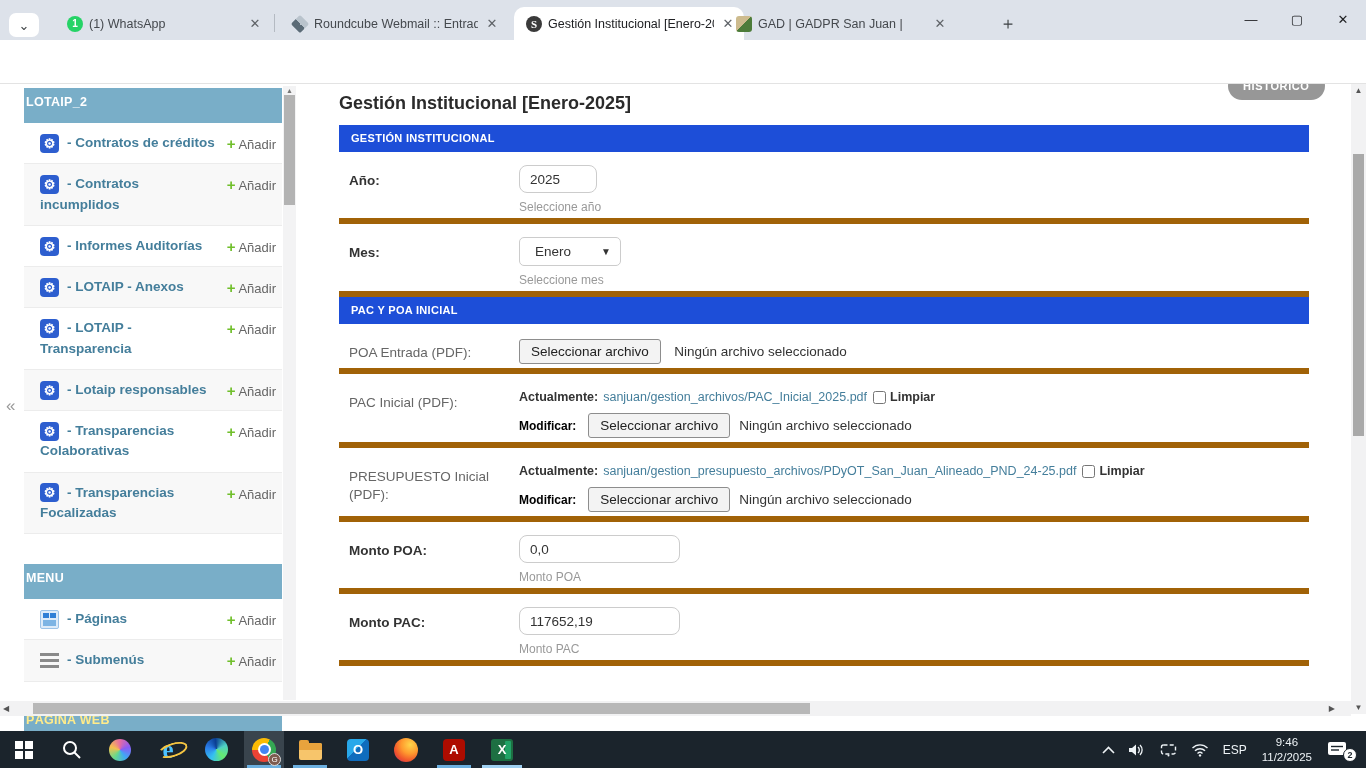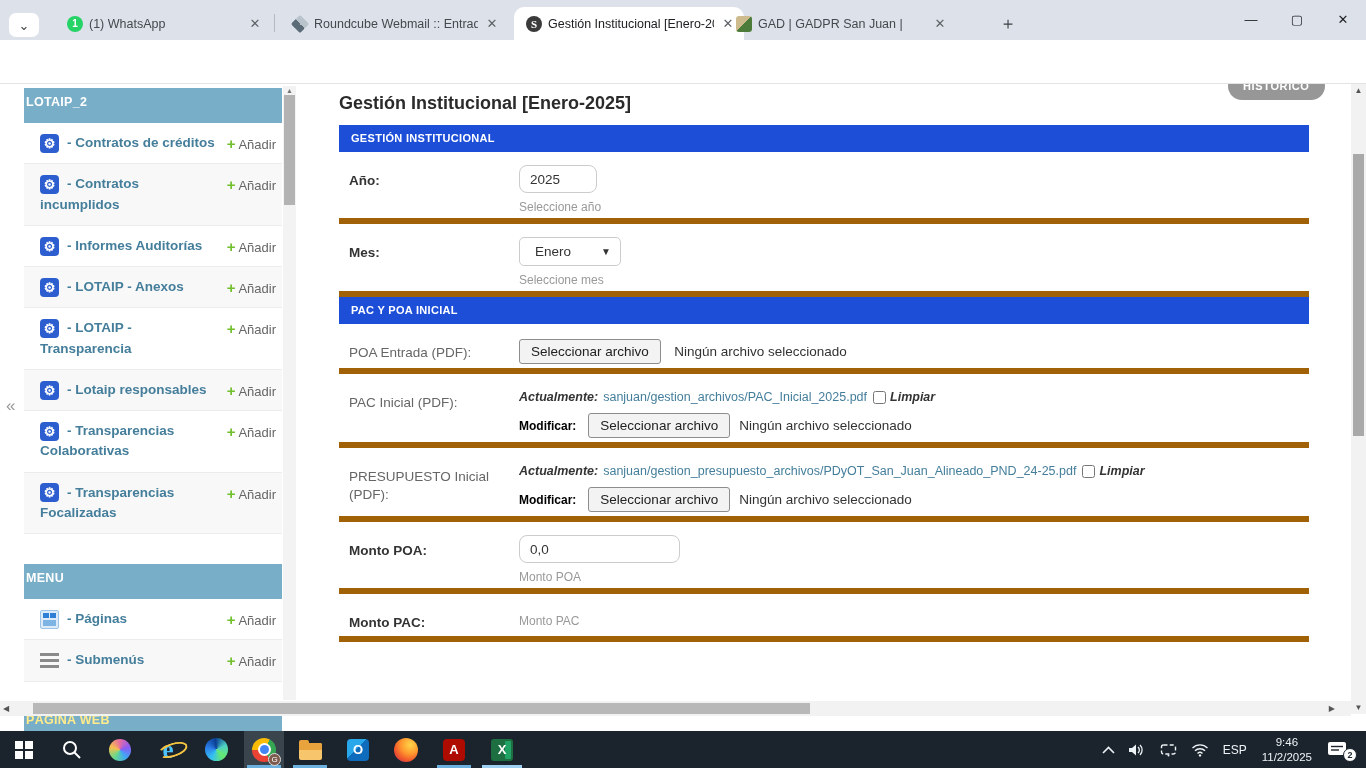--- a/index.html
+++ b/index.html
@@ -86,21 +86,21 @@
   .tinput { height:28px; border:1px solid #ccc; border-radius:8px; padding:0 10px; font-size:13.5px;
             color:#333; font-family:"Liberation Sans",sans-serif; background:#fff; }
   .help { margin-top:7px; font-size:12px; color:#999; }
   .selbox { width:102px; height:29px; border:1px solid #ccc; border-radius:5px; display:flex; align-items:center;
             padding:0 9px 0 15px; font-size:13.5px; color:#333; background:#fff; justify-content:space-between; }
   .chev { font-size:10px; color:#333; }
   .filebtn { display:inline-block; padding:4px 11px; background:#f3f3f3; border:1px solid #8d8d8d;
              border-radius:3px; font-size:13.5px; color:#222; }
   .nofile { margin-left:9px; font-size:13.5px; color:#333; }
   .fline { font-size:12.5px; color:#333; display:flex; align-items:center; flex-wrap:nowrap; }
-  .fline b { font-weight:bold;font-style:italic; }
+  .fline b { font-weight:bold; }
   .fline a { color:#447e9b; text-decoration:none; margin-left:5px; }
   .fline input[type=checkbox] { width:13px; height:13px; margin:0 4px 0 6px; }
   .fline2 { margin-top:9px; display:flex; align-items:center; font-size:12px; }
   .fline2 b { margin-right:12px; }
   .mt30 { }
   .historico { position:absolute; left:1228px; top:-12px; background:#979797; color:#fff; font-size:11px;
                font-weight:bold; letter-spacing:.6px; padding:8px 15px; border-radius:16px; }
 
   
   .vscroll { position:absolute; left:1351px; top:0; width:15px; height:630px; background:#f2f2f3; }
@@ -309,20 +309,21 @@
         <div class="flabel">Monto POA:</div>
         <div class="fctrl">
           <input class="tinput" style="width: 161px;" value="0,0">
           <div class="help">Monto POA</div>
         </div>
       </div>
 
       <div class="frow">
         <div class="flabel">Monto PAC:</div>
         <div class="fctrl">
+          <input class="tinput" style="width: 161px;" value="117652,19">
           <div class="help">Monto PAC</div>
         </div>
       </div>
     </div>
 
     <div class="historico">HISTÓRICO</div>
 
     <div class="vscroll">
       <span class="arr" style="top:2px">▲</span>
       <span class="thumb"></span>

